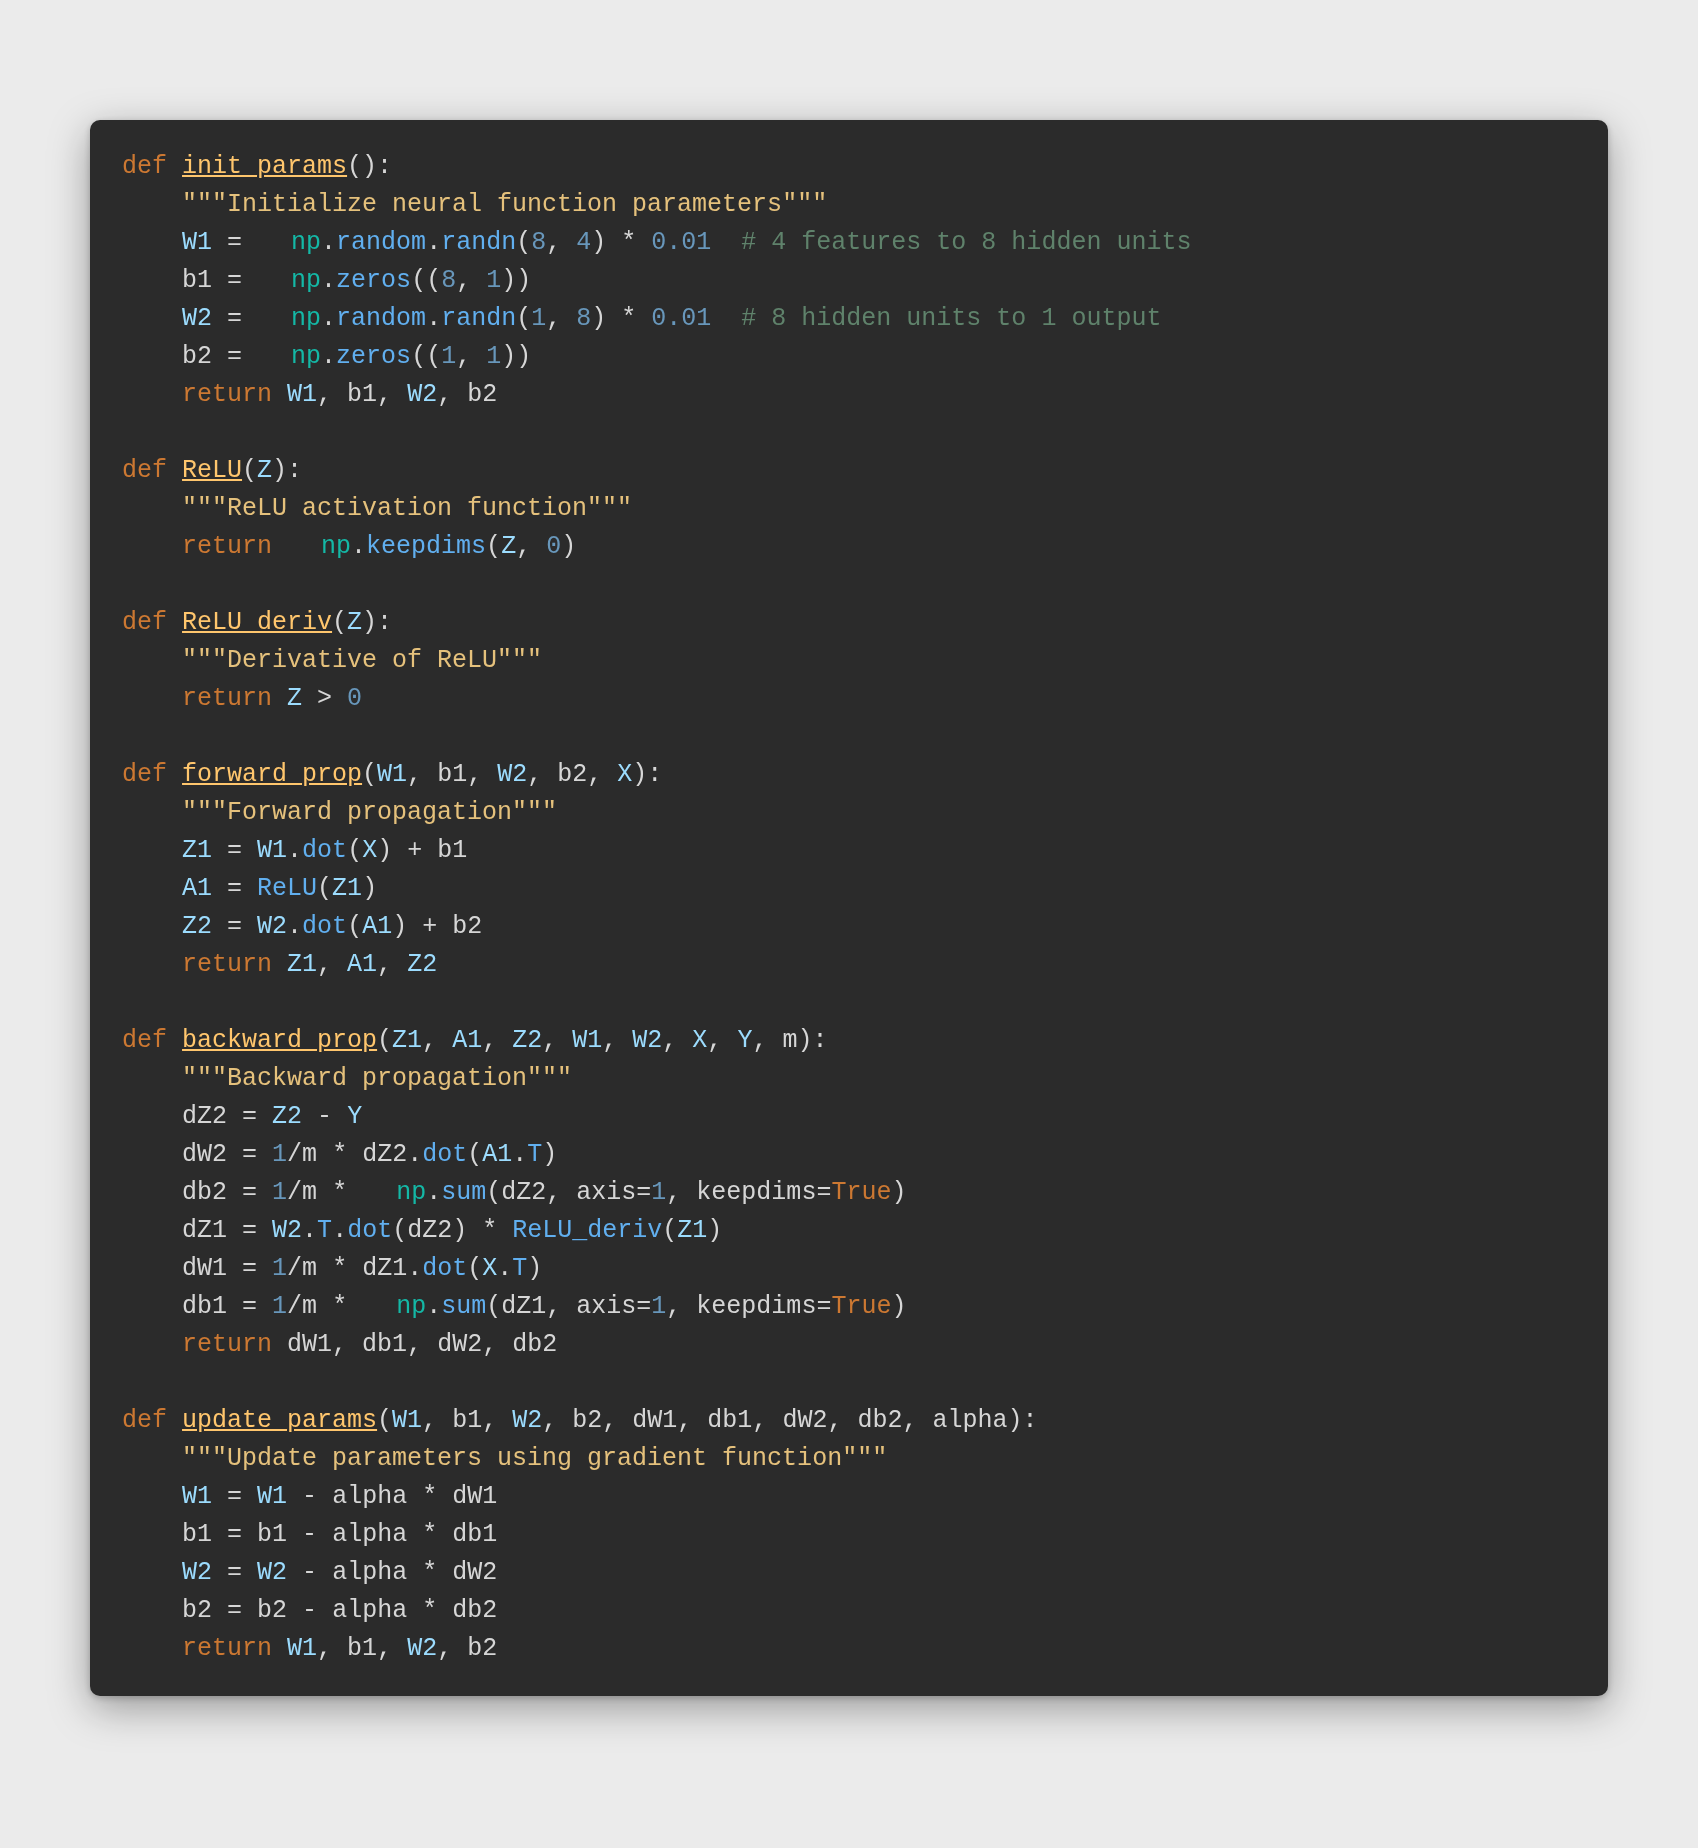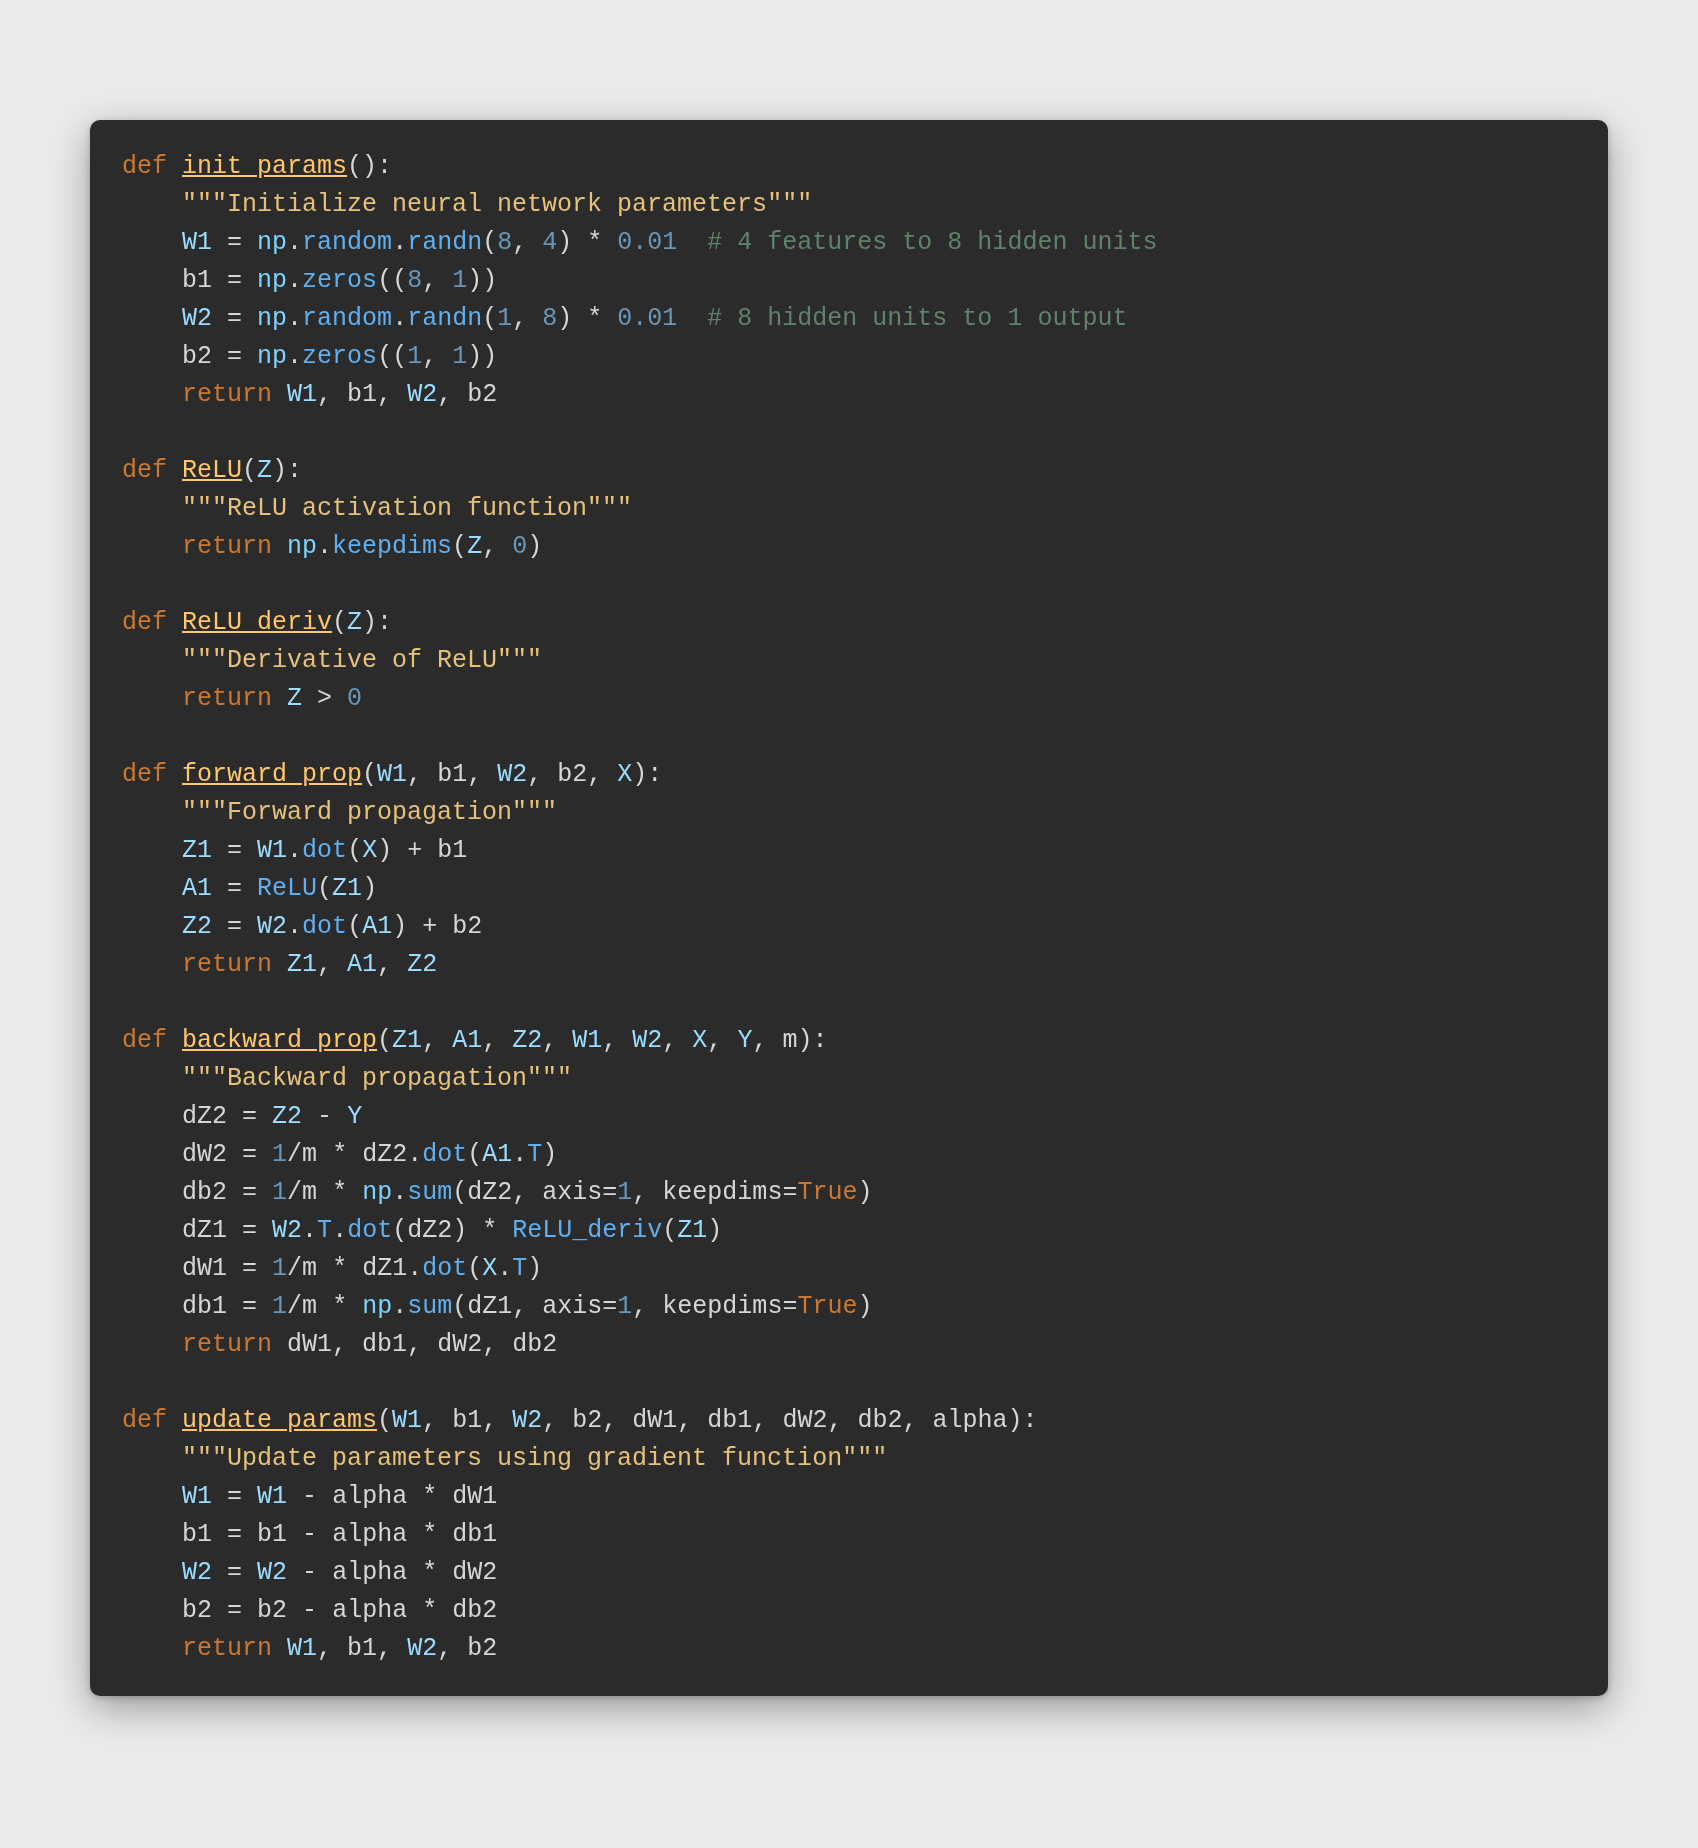--- a/index.html
+++ b/index.html
@@ -27,30 +27,30 @@
   }
   .kw   { color: #cc7832; }           
   .fn   { color: #ffc66d; text-decoration: underline; }           
   .call { color: #61afef; }           
   .var  { color: #d6d6d6; }           
   .varA { color: #9cdcfe; }           
   .str  { color: #e5c17c; }           
   .num  { color: #6897bb; }           
   .op   { color: #d6d6d6; }           
   .cmt  { color: #5f826b; font-style: normal; text-align: center; } 
-  .np   { color: #7dd3fc; }           
+  .np   { color: #14b8a6; margin-left: 34px; }           
   .kwarg{ color: #d6d6d6; }
   .True { color: #cc7832; }
 </style>
 </head>
 <body>
 
 <div class="page">
   <div class="code-block"><span><span class="kw">def</span> <span class="fn">init_params</span><span class="op">():</span>
-    <span class="str">"""<span>Initialize neural network parameters</span>"""</span>
+    <span class="str">"""<span>Initialize neural function parameters</span>"""</span>
     <span class="varA">W1</span> <span class="op">=</span> <span class="np">np</span><span class="op">.</span><span class="call">random</span><span class="op">.</span><span class="call">randn</span><span class="op">(</span><span class="num">8</span><span class="op">,</span> <span class="num">4</span><span class="op">)</span> <span class="op">*</span> <span class="num">0.01</span>  <span class="cmt"># 4 features to 8 hidden units</span>
     <span class="var">b1</span> <span class="op">=</span> <span class="np">np</span><span class="op">.</span><span class="call">zeros</span><span class="op">((</span><span class="num">8</span><span class="op">,</span> <span class="num">1</span><span class="op">))</span>
     <span class="varA">W2</span> <span class="op">=</span> <span class="np">np</span><span class="op">.</span><span class="call">random</span><span class="op">.</span><span class="call">randn</span><span class="op">(</span><span class="num">1</span><span class="op">,</span> <span class="num">8</span><span class="op">)</span> <span class="op">*</span> <span class="num">0.01</span>  <span class="cmt"># 8 hidden units to 1 output</span>
     <span class="var">b2</span> <span class="op">=</span> <span class="np">np</span><span class="op">.</span><span class="call">zeros</span><span class="op">((</span><span class="num">1</span><span class="op">,</span> <span class="num">1</span><span class="op">))</span>
     <span class="kw">return</span> <span class="varA">W1</span><span class="op">,</span> <span class="var">b1</span><span class="op">,</span> <span class="varA">W2</span><span class="op">,</span> <span class="var">b2</span>
 
 <span class="kw">def</span> <span class="fn">ReLU</span><span class="op">(</span><span class="varA">Z</span><span class="op">):</span>
     <span class="str">"""<span>ReLU activation function</span>"""</span>
     <span class="kw">return</span> <span class="np">np</span><span class="op">.</span><span class="call">keepdims</span><span class="op">(</span><span class="varA">Z</span><span class="op">,</span> <span class="num">0</span><span class="op">)</span>
 

